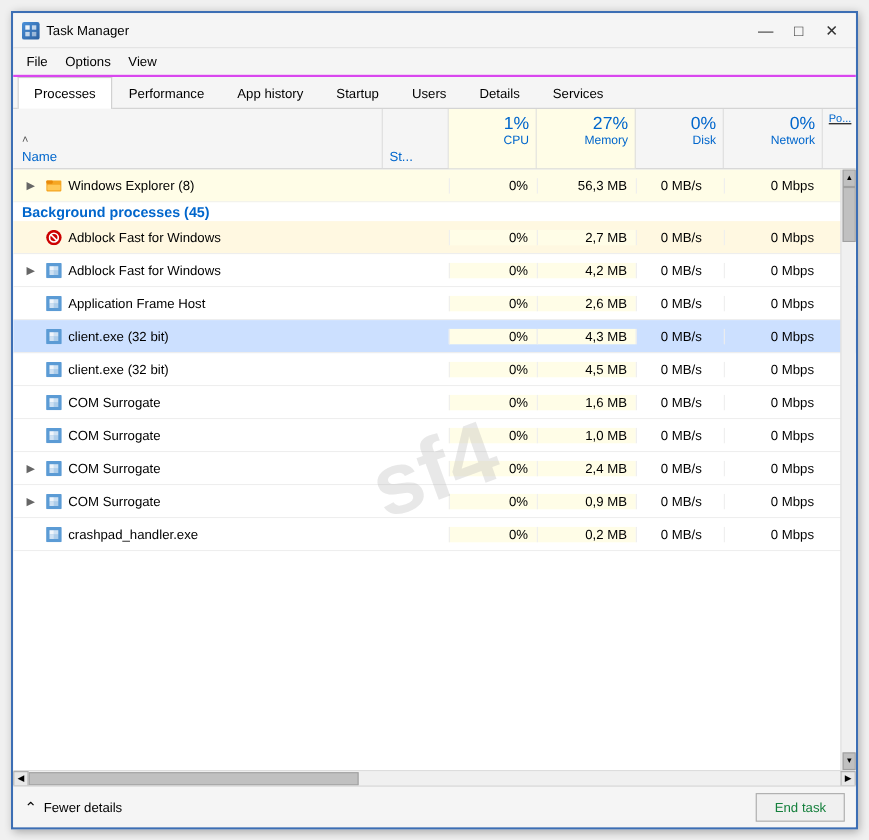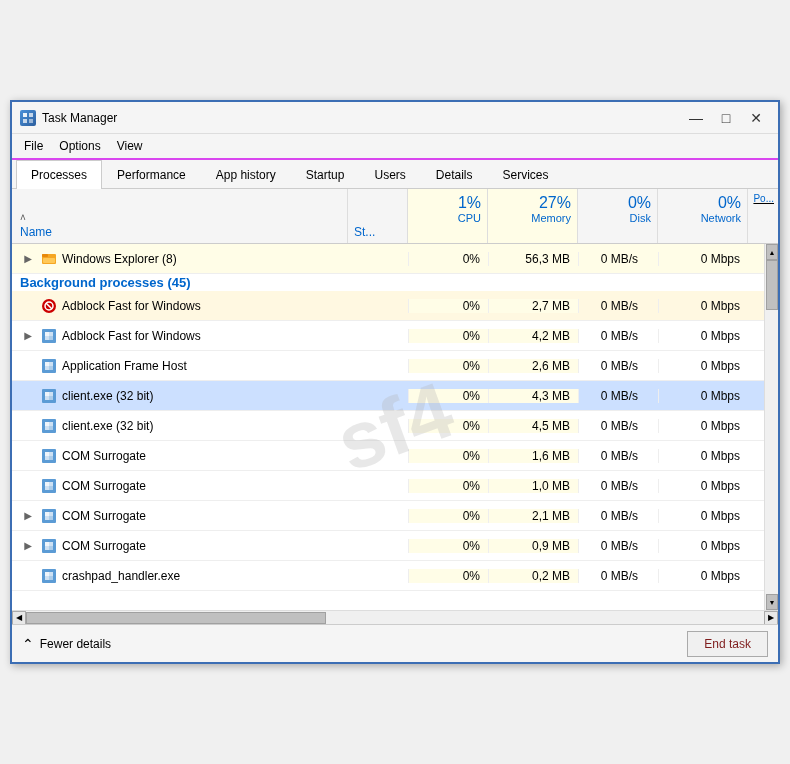--- a/index.html
+++ b/index.html
@@ -8,21 +8,21 @@
       font-size: 12px;
       background: #f0f0f0;
       display: flex;
       justify-content: center;
       align-items: center;
       width: 790px;
       height: 764px;
     }
     .window {
       width: 770px;
-      height: 564px;
+      height: 744px;
       background: #f5f5f5;
       border: 2px solid #3c6eb4;
       display: flex;
       flex-direction: column;
       box-shadow: 2px 2px 8px rgba(0,0,0,0.3);
     }
     .title-bar {
       background: #f5f5f5;
       display: flex;
       align-items: center;
@@ -330,21 +330,21 @@
       color: #000;
       background: transparent;
       border: none;
     }
     .end-task-btn {
       padding: 5px 16px;
       background: #f0f0f0;
       border: 1px solid #aaa;
       cursor: pointer;
       font-size: 12px;
-      color: #7f1d1d;
+      color: #15803d;
     }
     .h-scrollbar {
       height: 14px;
       background: #f0f0f0;
       border-top: 1px solid #ddd;
       display: flex;
       align-items: center;
       position: relative;
     }
     .h-scroll-arrow {
@@ -605,21 +605,21 @@
                   <rect x="1" y="1" width="4" height="4" fill="white" opacity="0.9"></rect>
                   <rect x="5" y="1" width="4" height="4" fill="white" opacity="0.7"></rect>
                   <rect x="1" y="5" width="4" height="4" fill="white" opacity="0.7"></rect>
                   <rect x="5" y="5" width="4" height="4" fill="white" opacity="0.5"></rect>
                 </svg>
     </span>
       <span>COM Surrogate</span>
     </div>
     <div class="row-status"></div>
     <div class="row-cpu">0%</div>
-    <div class="row-memory">2,1 MB</div>
+    <div class="row-memory">2,4 MB</div>
     <div class="row-disk">0 MB/s</div>
     <div class="row-network">0 Mbps</div>
     <div class="row-power"></div>
   </div>
           <div class="process-row">
     <div class="row-name">
       <span class="row-expand">▶</span>
       <span class="process-icon" style="background:#5b9bd5;">
       <svg width="10" height="10" viewBox="0 0 10 10">
                   <rect x="1" y="1" width="4" height="4" fill="white" opacity="0.9"></rect>

